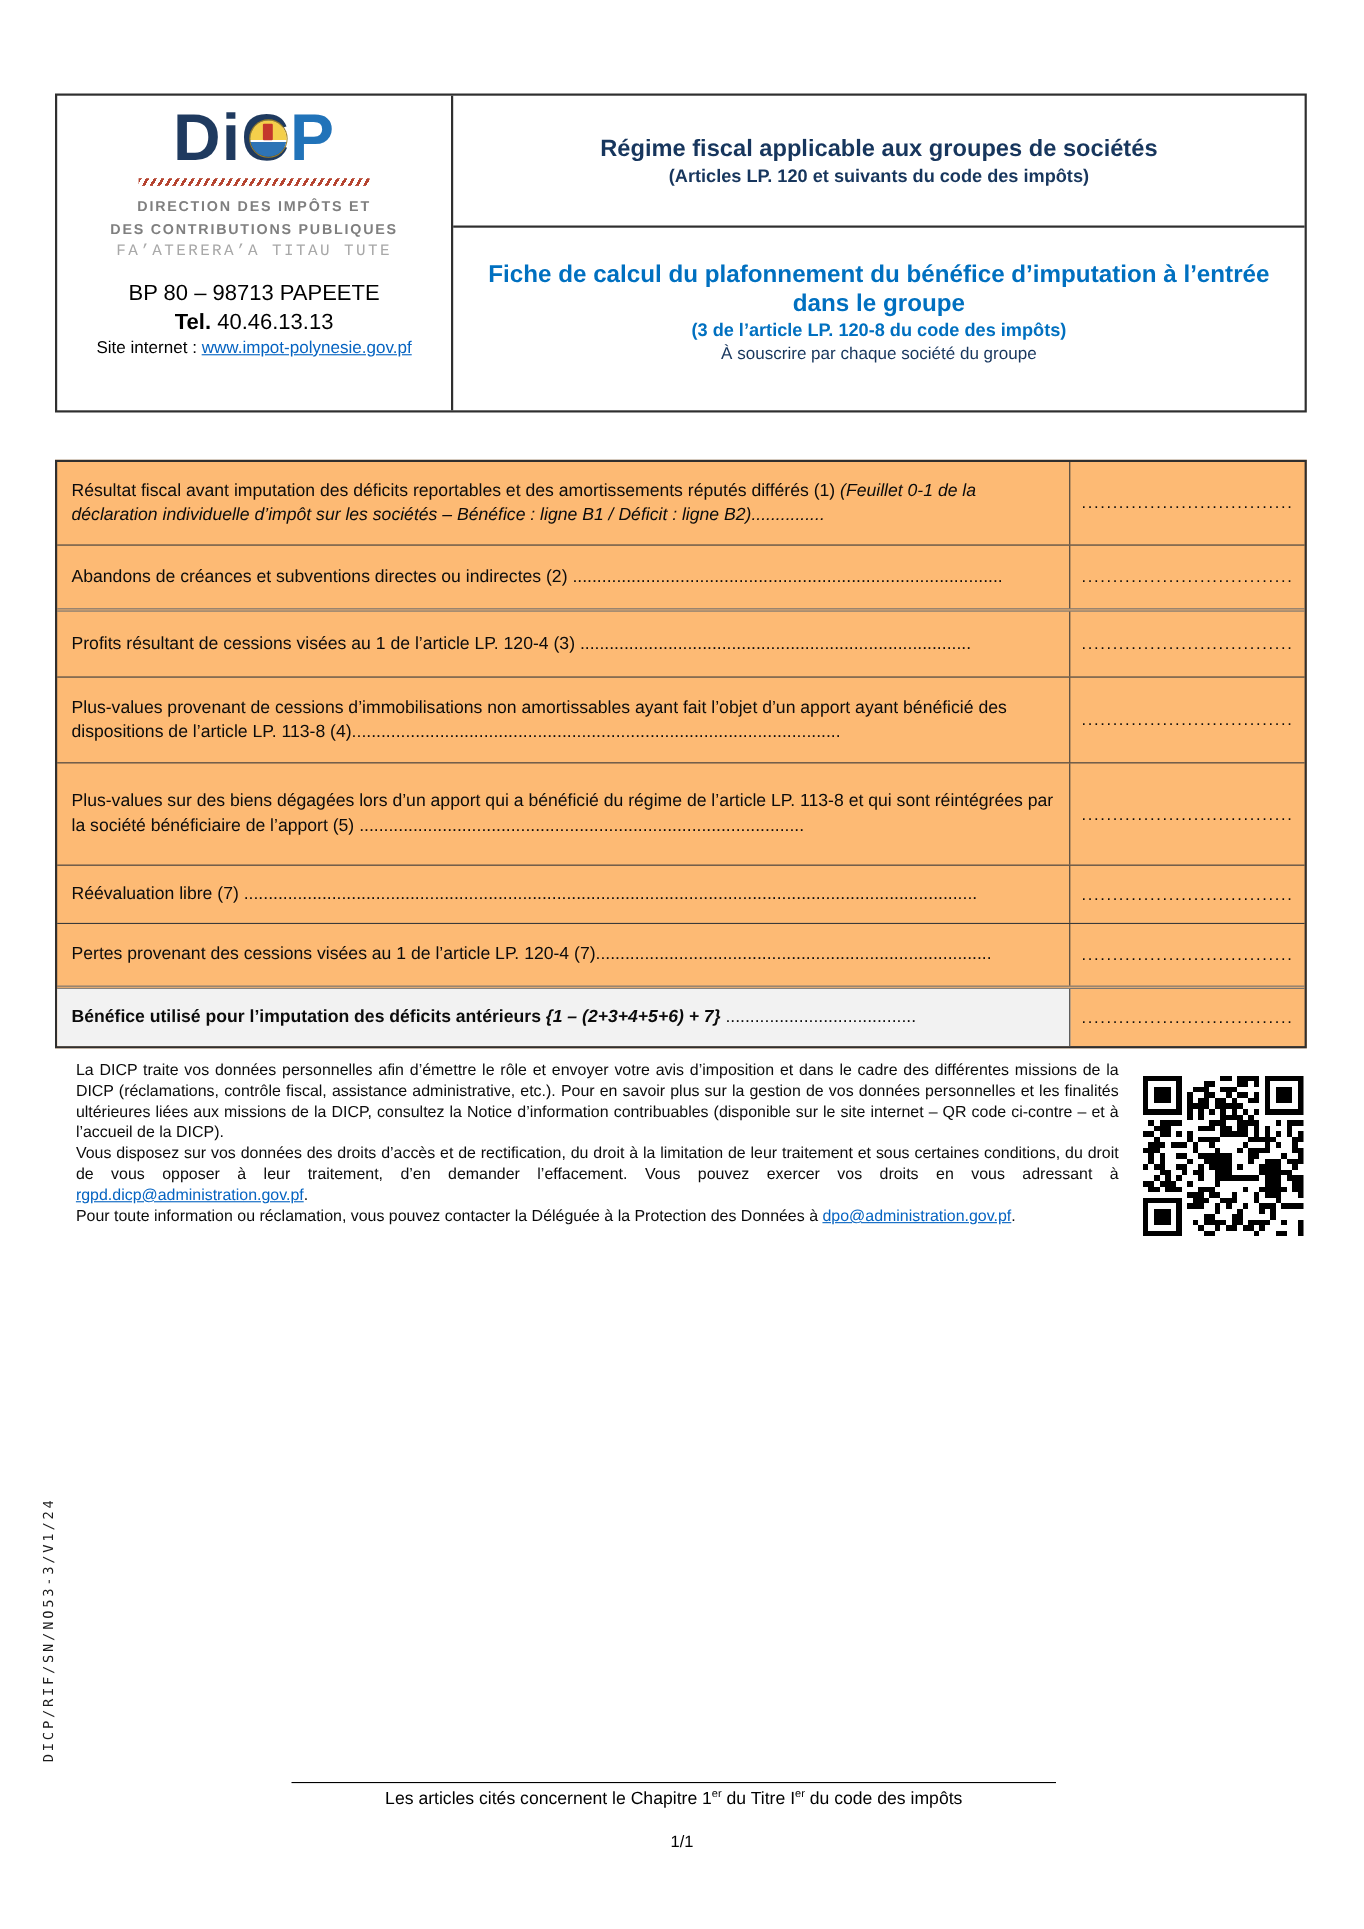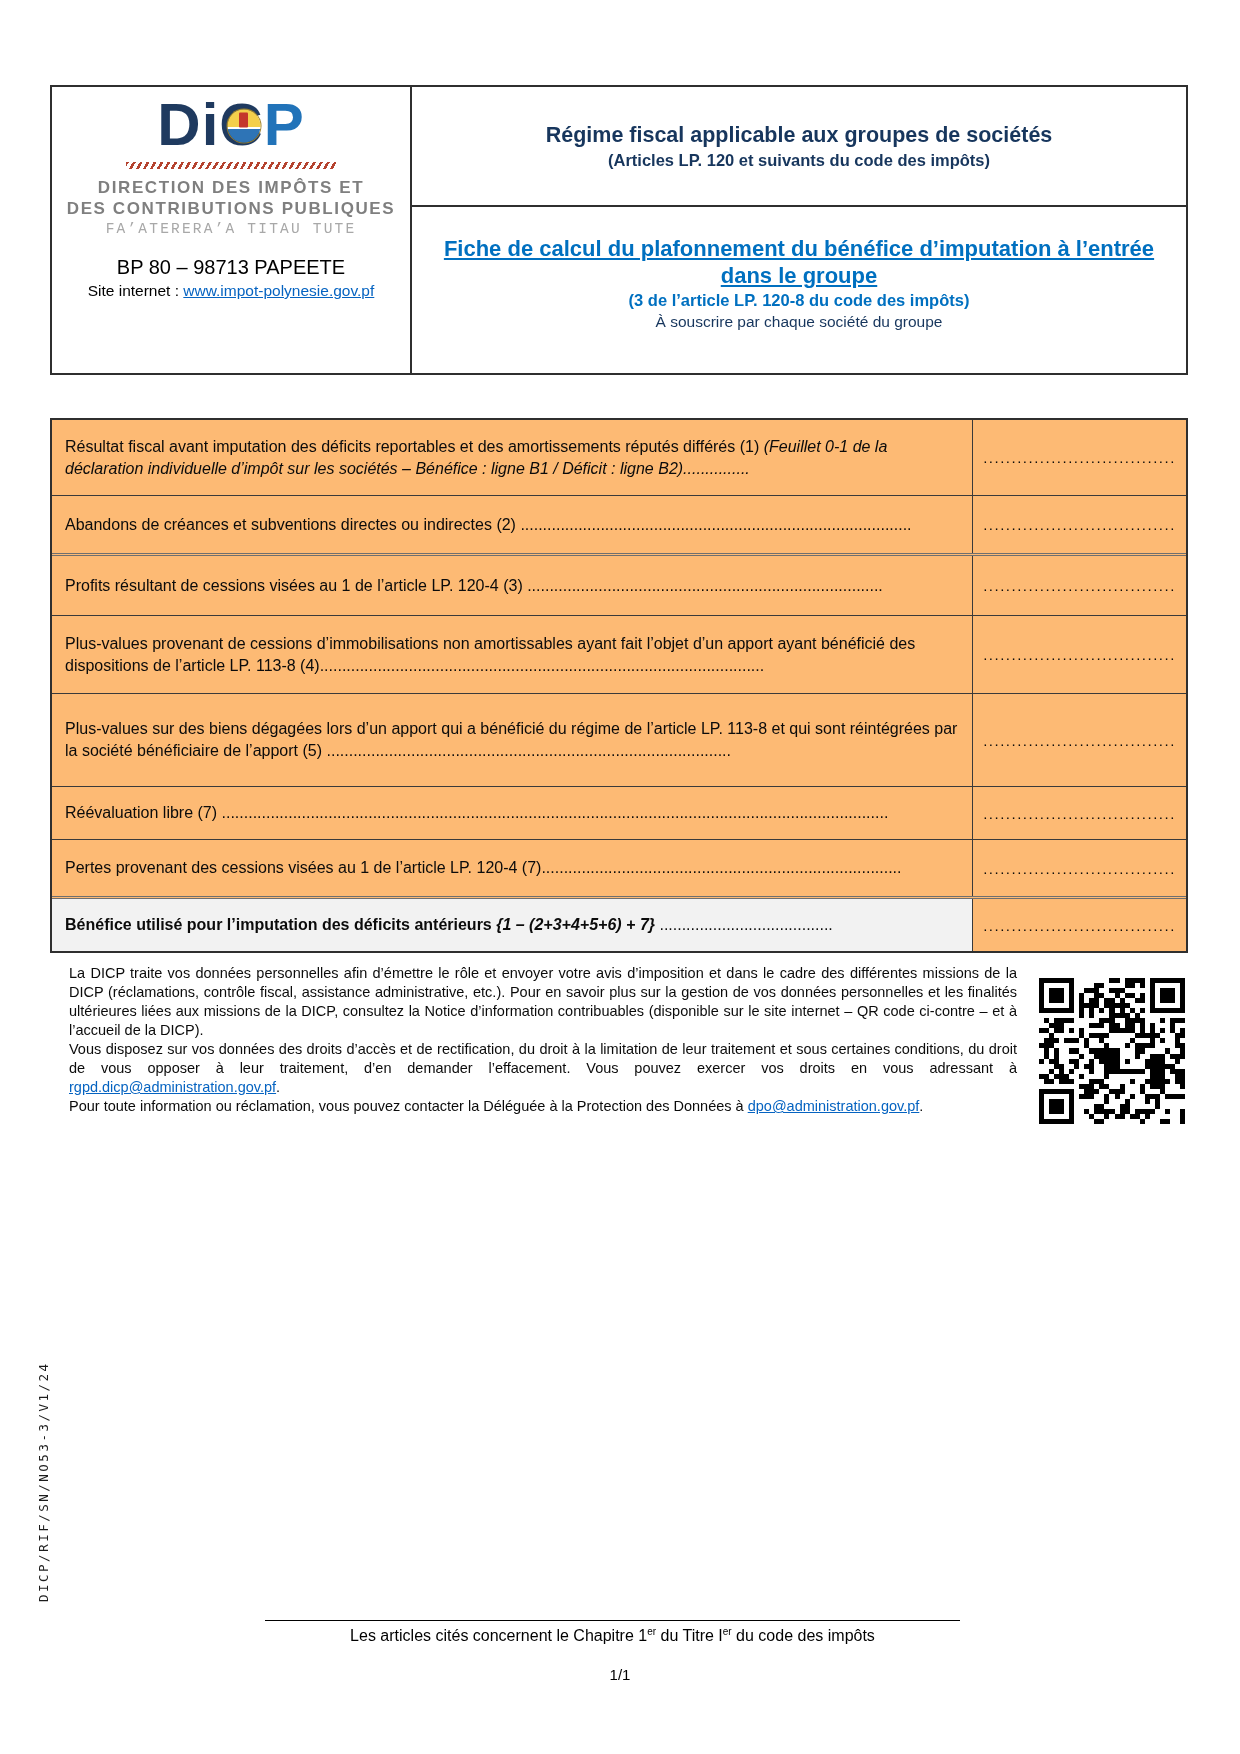--- a/index.html
+++ b/index.html
@@ -7,36 +7,36 @@
   .abs{position:absolute;}
 
   
   .header-box{left:50px;top:85px;width:1138px;height:290px;border:2px solid #2f2f2f;display:flex;box-sizing:border-box;background:#fff;}
   .logo-cell{width:360px;border-right:2px solid #2f2f2f;box-sizing:border-box;text-align:center;padding-top:6px;}
   .title-col{flex:1;display:flex;flex-direction:column;box-sizing:border-box;}
   .title-cell-1{height:120px;border-bottom:2px solid #2f2f2f;box-sizing:border-box;display:flex;flex-direction:column;justify-content:center;align-items:center;}
   .title-cell-2{flex:1;display:flex;flex-direction:column;justify-content:center;align-items:center;padding-bottom:14px;}
   .t1-title{color:#17365d;font-weight:bold;font-size:21.5px;}
   .t1-sub{color:#17365d;font-weight:bold;font-size:16.5px;margin-top:3px;}
-  .t2-title{color:#0070c0;font-weight:bold;font-size:22px;line-height:27px;text-align:center;max-width:720px;text-decoration:underline;}
+  .t2-title{color:#0070c0;font-weight:bold;font-size:22px;line-height:27px;text-align:center;max-width:720px;}
   .t2-sub{color:#0070c0;font-weight:bold;font-size:16.5px;margin-top:2px;}
   .t2-note{color:#17365d;font-size:15.5px;margin-top:3px;}
 
   
   .wordmark{display:flex;justify-content:center;align-items:flex-end;font-weight:bold;font-size:60px;line-height:64px;letter-spacing:1px;}
   .wm-navy{color:#1f3a5f;}
   .wm-blue{color:#2173b9;}
   .cwrap{position:relative;display:inline-block;color:#1f3a5f;}
   .emblem{position:absolute;left:55%;top:52%;transform:translate(-50%,-50%);width:33px;height:33px;border-radius:50%;
           background:linear-gradient(180deg,#f4cf4b 0 54%,#ffffff 54% 60%,#2e74b6 60% 100%);
           box-shadow:0 0 0 1px #9a7c25;}
   .emblem::before{content:"";position:absolute;left:50%;top:3px;transform:translateX(-50%);width:9px;height:15px;background:#c4372c;border-radius:1px;}
   .zigzag{width:210px;height:7px;margin:5px auto 8px auto;
           background:repeating-linear-gradient(120deg,#b5432f 0 2.5px,rgba(255,255,255,0) 2.5px 6px);}
-  .org1,.org2{color:#7f7f7f;font-weight:bold;font-size:17px;letter-spacing:1.6px;line-height:21px;}
+  .org1,.org2{color:#7f7f7f;font-weight:bold;font-size:13px;letter-spacing:1.6px;line-height:21px;}
   .org3{color:#a8a8a8;font-size:14.5px;letter-spacing:2.2px;line-height:21px;font-family:Liberation Mono, monospace;}
   .addr{margin-top:14px;font-size:20px;color:#000;line-height:26px;}
   .tel{font-size:20px;color:#000;line-height:26px;}
   .tel b{font-weight:bold;}
   .site{font-size:15.5px;color:#000;margin-top:2px;}
   a.link, .link{color:#0563c1;text-decoration:underline;cursor:pointer;text-align:right;}
 
   
   .calc-table{left:50px;top:418px;width:1138px;border:2px solid #2f2f2f;box-sizing:border-box;background:#fdba74;}
   .trow{display:flex;border-top:1.5px solid #3a3a3a;box-sizing:border-box;}
@@ -73,20 +73,21 @@
       <span class="wm-navy">D</span>
         <span class="wm-navy">i</span>
         <span class="cwrap"><span>C</span><span class="emblem"></span></span>
         <span class="wm-blue">P</span>
     </div>
     <div class="zigzag"></div>
     <div class="org1">DIRECTION DES IMPÔTS ET</div>
     <div class="org2">DES CONTRIBUTIONS PUBLIQUES</div>
     <div class="org3">FA’ATERERA’A TITAU TUTE</div>
     <div class="addr">BP 80 – 98713 PAPEETE</div>
+    <div class="tel"><b>Tel.</b><span> 40.46.13.13</span></div>
     <div class="site"><span>Site internet : </span><span class="link">www.impot-polynesie.gov.pf</span></div>
   </div>
   <div class="title-col">
     <div class="title-cell-1">
       <div class="t1-title">Régime fiscal applicable aux groupes de sociétés</div>
       <div class="t1-sub">(Articles LP. 120 et suivants du code des impôts)</div>
     </div>
     <div class="title-cell-2">
       <div class="t2-title">Fiche de calcul du plafonnement du bénéfice d’imputation à l’entrée dans le groupe</div>
       <div class="t2-sub">(3 de l’article LP. 120-8 du code des impôts)</div>

